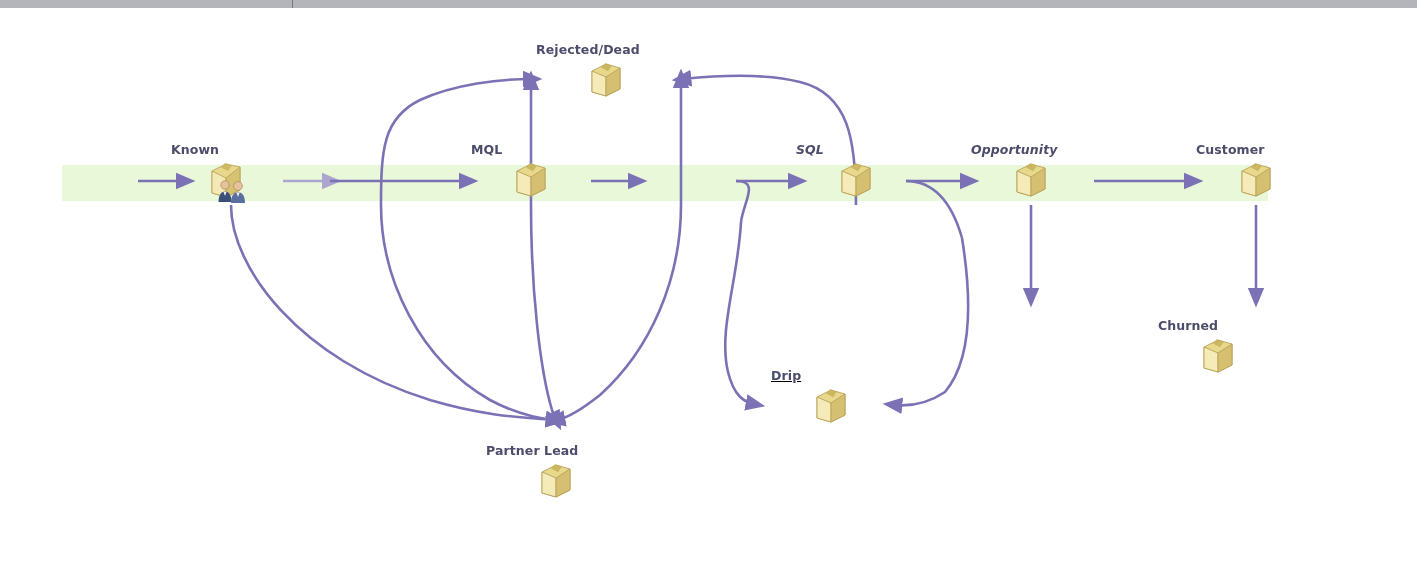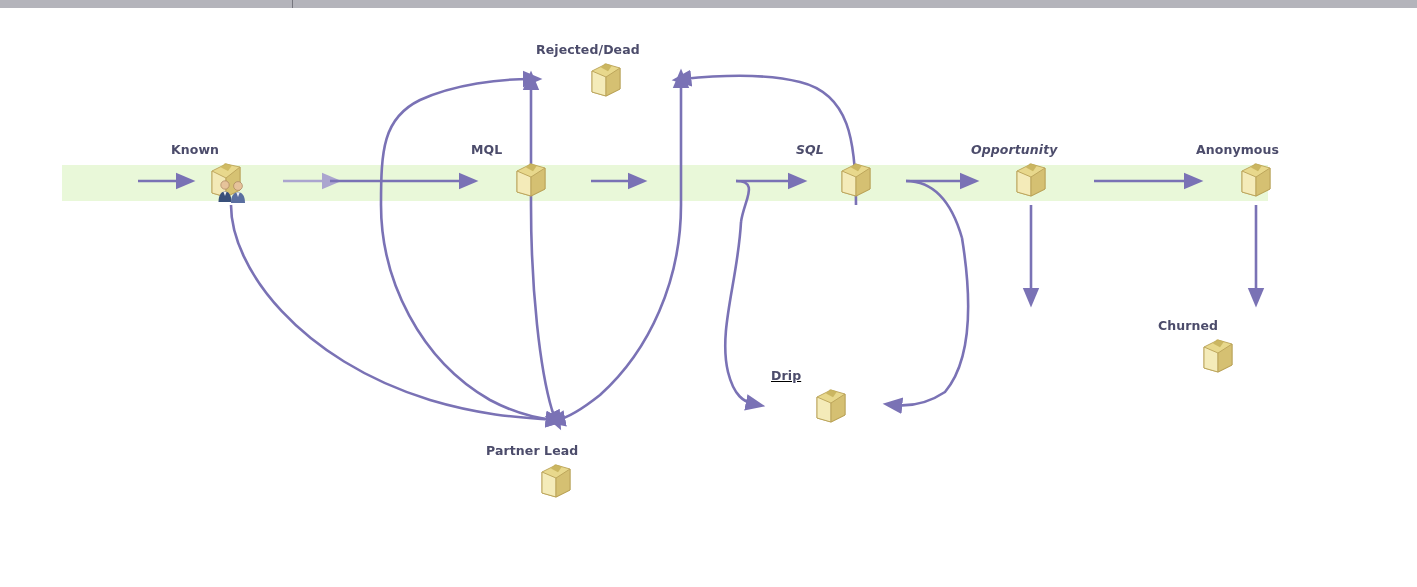--- a/index.html
+++ b/index.html
@@ -176,21 +176,21 @@
       <svg width="34" height="36" viewBox="0 0 34 36">
         <polygon points="3,9 17,2 31,6 31,27 17,34 3,30" fill="#e8d88c" stroke="#b9a257" stroke-width="0.9"></polygon>
         <polygon points="3,9 17,15 17,34 3,30" fill="#f4ebb9" stroke="#b9a257" stroke-width="0.9"></polygon>
         <polygon points="17,15 31,6 31,27 17,34" fill="#d5c072" stroke="#b9a257" stroke-width="0.9"></polygon>
         <polygon points="12,5.6 19,9.2 23,3.6 16,1.2" fill="#c6b059" opacity="0.85"></polygon>
       </svg>
     </div>
   </div>
 
   <div class="node" style="left:1196px; top:143px; width:120px;">
-    <div class="node-label">Anonymous</div>
+    <div class="node-label">Customer</div>
     <div class="node-icon" style="width:34px;height:36px;margin-top:5px;">
       <svg width="34" height="36" viewBox="0 0 34 36">
         <polygon points="3,9 17,2 31,6 31,27 17,34 3,30" fill="#e8d88c" stroke="#b9a257" stroke-width="0.9"></polygon>
         <polygon points="3,9 17,15 17,34 3,30" fill="#f4ebb9" stroke="#b9a257" stroke-width="0.9"></polygon>
         <polygon points="17,15 31,6 31,27 17,34" fill="#d5c072" stroke="#b9a257" stroke-width="0.9"></polygon>
         <polygon points="12,5.6 19,9.2 23,3.6 16,1.2" fill="#c6b059" opacity="0.85"></polygon>
       </svg>
     </div>
   </div>
 

